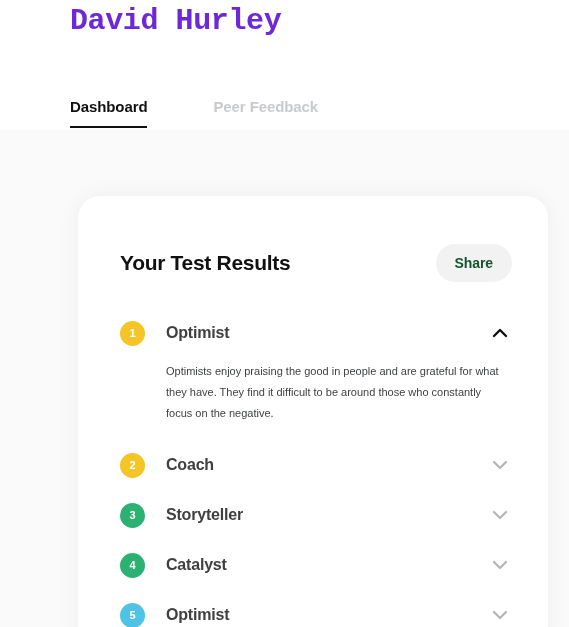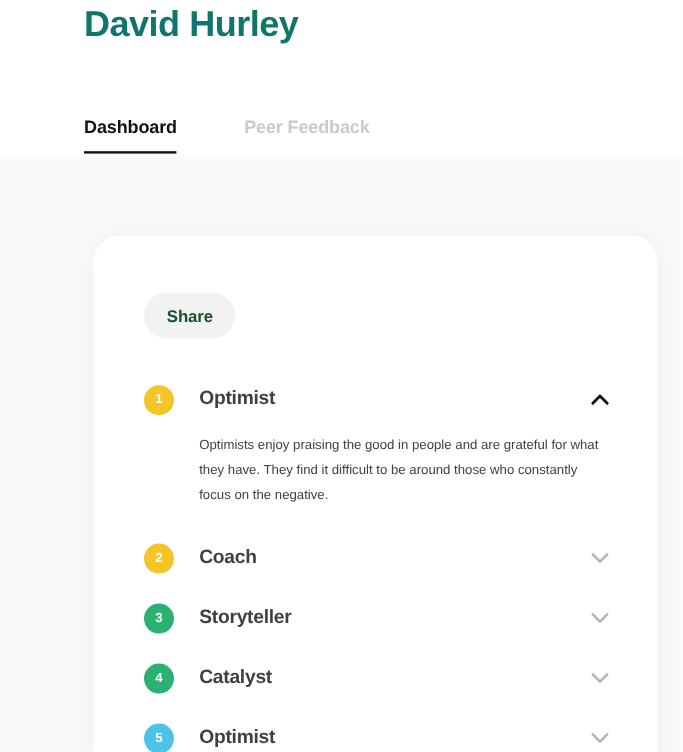--- a/index.html
+++ b/index.html
@@ -33,32 +33,33 @@
     box-sizing: border-box;
   }
 
   .profile-name {
     position: absolute;
     left: 70px;
     top: 2px;
     font-size: 30px;
     font-weight: 700;
     letter-spacing: -0.4px;
-    color: #0f766e;
+    color: #6d28d9;
     line-height: 38px;
     white-space: nowrap;
+    font-family: Liberation Mono, monospace;
   }
 
   .tabs {
     position: absolute;
     left: 70px;
     top: 96px;
     display: flex;
     align-items: flex-end;
-    gap: 0px;
+    gap: 10px;
   }
 
   .tab {
     position: relative;
     font-size: 15px;
     font-weight: 700;
     letter-spacing: -0.1px;
     color: #c9cacc;
     line-height: 22px;
     padding-bottom: 10px;
@@ -196,20 +197,21 @@
 
     <div class="tabs">
       <div class="tab active">Dashboard</div>
       <div class="tab">Peer Feedback</div>
     </div>
   </div>
 
   <div class="card">
 
     <div class="card-header">
+      <div class="card-title">Your Test Results</div>
       <button class="share-button">Share</button>
     </div>
 
     <div class="results-list">
 
       <div class="result-item">
         <div class="result-row">
           <div class="rank-badge" style="background-color: rgb(245, 197, 39);">1</div>
           <div class="result-label">Optimist</div>
           <div class="chevron">

